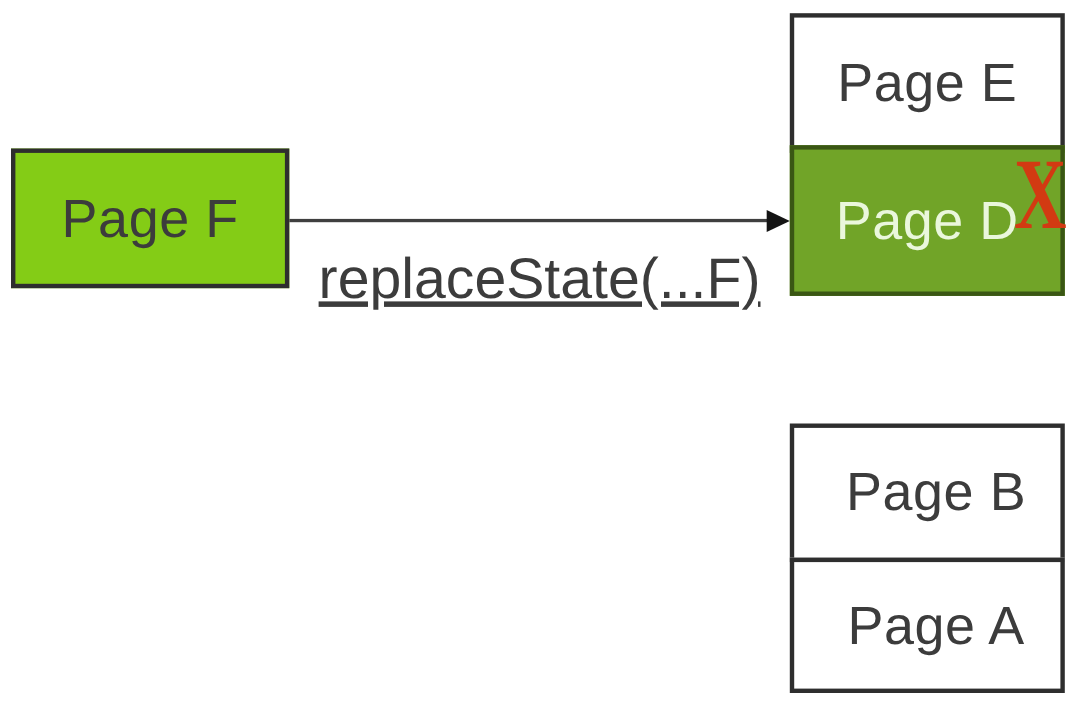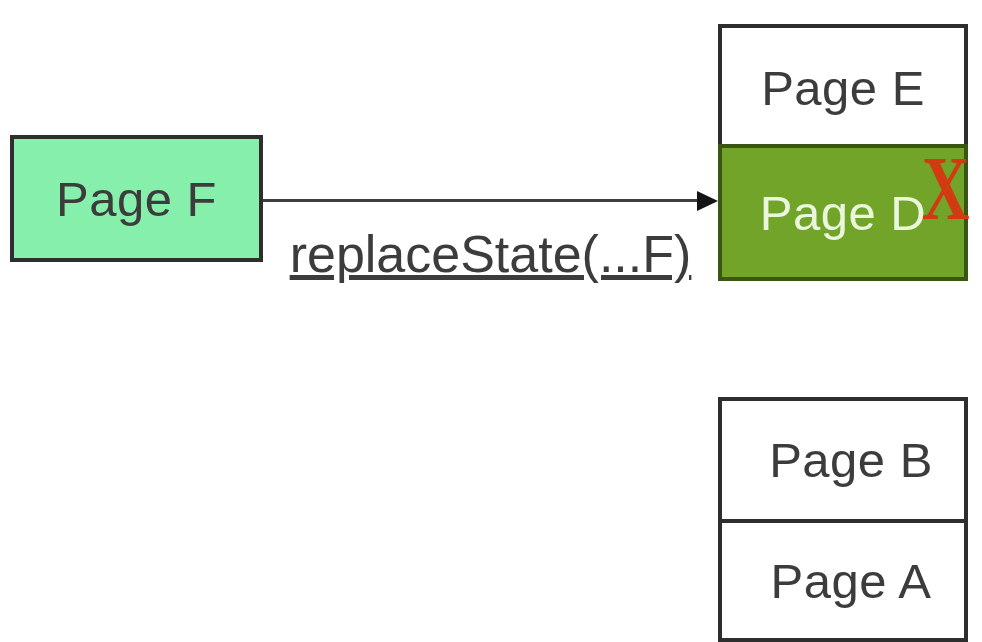--- a/index.html
+++ b/index.html
@@ -12,21 +12,21 @@
     width: 982px;
     height: 642px;
     background: #ffffff;
     overflow: hidden;
     font-family: "Liberation Sans", sans-serif;
     color: var(--text, #3c3c3c);
   }
   .box {
     position: absolute;
     box-sizing: border-box;
-    background: #86efac;
+    background: #84cc16;
     border: 4px solid var(--box-border, #2e2e2e);
     display: flex;
     align-items: center;
     justify-content: center;
     font-size: 49px;
     letter-spacing: 0.5px;
     color: var(--text, #3c3c3c);
   }
   .box-f {
     left: 10px;
@@ -62,21 +62,20 @@
     white-space: nowrap;
     color: var(--text, #3c3c3c);
     text-decoration: underline;
   }
   .stack {
     position: absolute;
     left: 718px;
     top: 12px;
     width: 250px;
     height: 618px;
-    margin-top: 12px;
   }
   .row {
     position: absolute;
     left: 0;
     width: 250px;
     box-sizing: border-box;
     background: #ffffff;
     border: 4px solid var(--box-border, #2e2e2e);
     display: flex;
     align-items: center;

